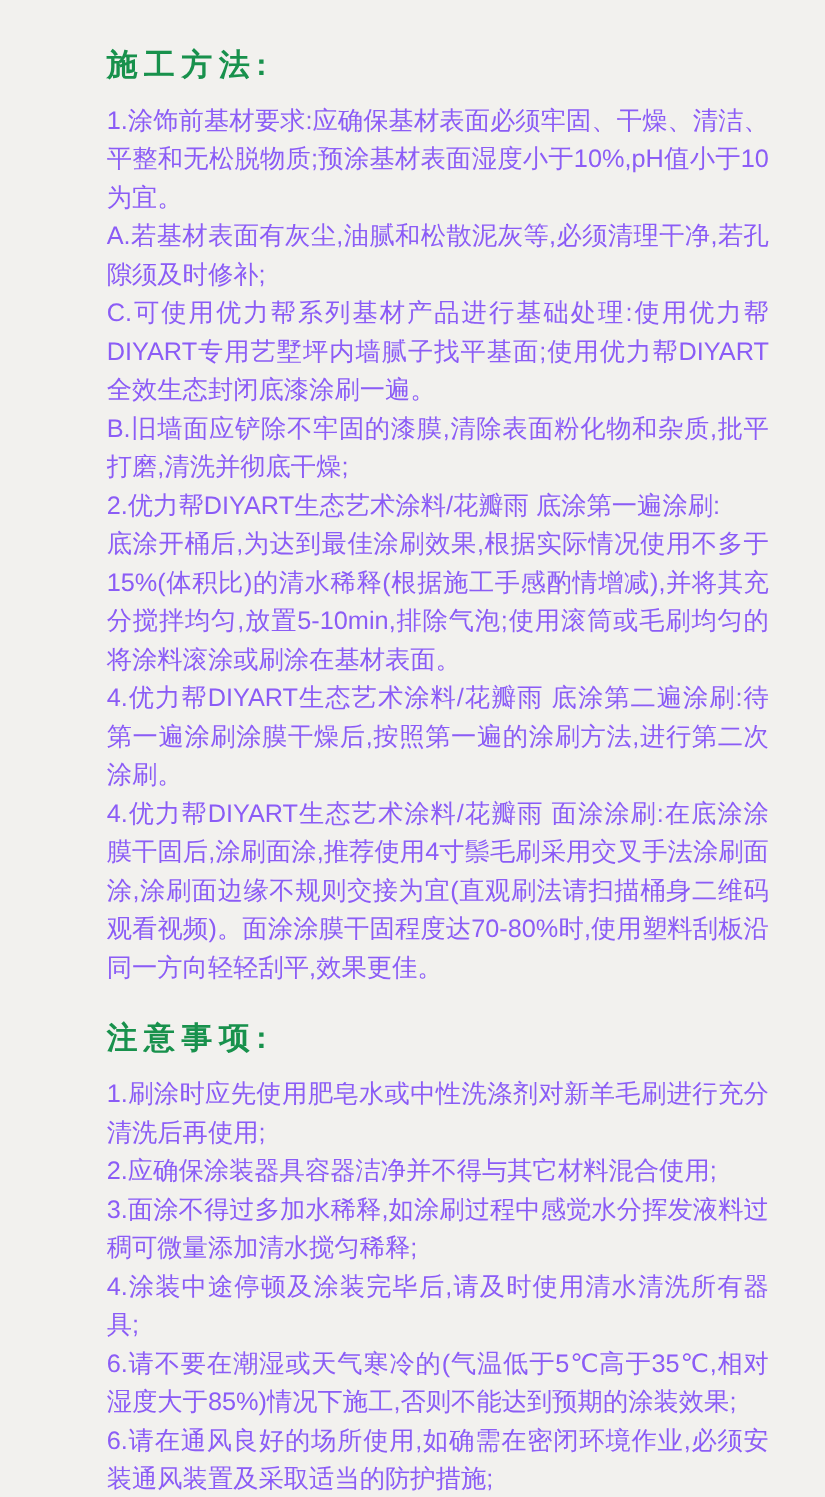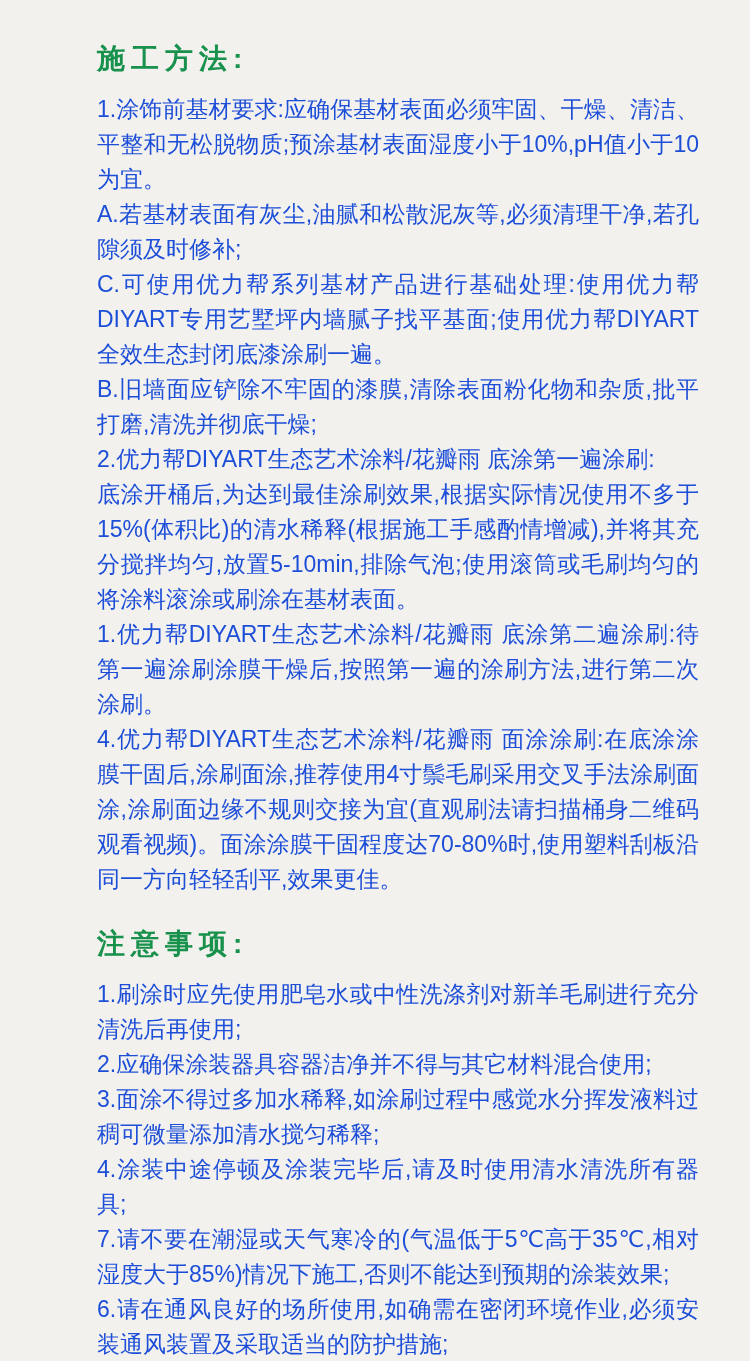--- a/index.html
+++ b/index.html
@@ -21,21 +21,21 @@
   .section-heading {
     color: #18914c;
     font-size: 28px;
     font-weight: bold;
     letter-spacing: 6px;
     line-height: 34px;
     margin-bottom: 16px;
   }
 
   .section-body p {
-    color: #1d4ed8;
+    color: #8b5cf6;
     font-size: 23px;
     line-height: 35px;
     text-align: justify;
     text-justify: inter-ideograph;
     margin: 0;
   }
 
   .section + .section {
     margin-top: 30px;
   }
@@ -47,32 +47,32 @@
 
   <div class="section">
     <h2 class="section-heading">施工方法:</h2>
     <div class="section-body">
       <p>1.涂饰前基材要求:应确保基材表面必须牢固、干燥、清洁、平整和无松脱物质;预涂基材表面湿度小于10%,pH值小于10为宜。</p>
       <p>A.若基材表面有灰尘,油腻和松散泥灰等,必须清理干净,若孔隙须及时修补;</p>
       <p>C.可使用优力帮系列基材产品进行基础处理:使用优力帮DIYART专用艺墅坪内墙腻子找平基面;使用优力帮DIYART全效生态封闭底漆涂刷一遍。</p>
       <p>B.旧墙面应铲除不牢固的漆膜,清除表面粉化物和杂质,批平打磨,清洗并彻底干燥;</p>
       <p>2.优力帮DIYART生态艺术涂料/花瓣雨 底涂第一遍涂刷:</p>
       <p>底涂开桶后,为达到最佳涂刷效果,根据实际情况使用不多于15%(体积比)的清水稀释(根据施工手感酌情增减),并将其充分搅拌均匀,放置5-10min,排除气泡;使用滚筒或毛刷均匀的将涂料滚涂或刷涂在基材表面。</p>
-      <p>1.优力帮DIYART生态艺术涂料/花瓣雨 底涂第二遍涂刷:待第一遍涂刷涂膜干燥后,按照第一遍的涂刷方法,进行第二次涂刷。</p>
+      <p>4.优力帮DIYART生态艺术涂料/花瓣雨 底涂第二遍涂刷:待第一遍涂刷涂膜干燥后,按照第一遍的涂刷方法,进行第二次涂刷。</p>
       <p>4.优力帮DIYART生态艺术涂料/花瓣雨 面涂涂刷:在底涂涂膜干固后,涂刷面涂,推荐使用4寸鬃毛刷采用交叉手法涂刷面涂,涂刷面边缘不规则交接为宜(直观刷法请扫描桶身二维码观看视频)。面涂涂膜干固程度达70-80%时,使用塑料刮板沿同一方向轻轻刮平,效果更佳。</p>
     </div>
   </div>
 
   <div class="section">
     <h2 class="section-heading">注意事项:</h2>
     <div class="section-body">
       <p>1.刷涂时应先使用肥皂水或中性洗涤剂对新羊毛刷进行充分清洗后再使用;</p>
       <p>2.应确保涂装器具容器洁净并不得与其它材料混合使用;</p>
       <p>3.面涂不得过多加水稀释,如涂刷过程中感觉水分挥发液料过稠可微量添加清水搅匀稀释;</p>
       <p>4.涂装中途停顿及涂装完毕后,请及时使用清水清洗所有器具;</p>
-      <p>7.请不要在潮湿或天气寒冷的(气温低于5℃高于35℃,相对湿度大于85%)情况下施工,否则不能达到预期的涂装效果;</p>
+      <p>6.请不要在潮湿或天气寒冷的(气温低于5℃高于35℃,相对湿度大于85%)情况下施工,否则不能达到预期的涂装效果;</p>
       <p>6.请在通风良好的场所使用,如确需在密闭环境作业,必须安装通风装置及采取适当的防护措施;</p>
       <p>7.放置于儿童无法触及之处;</p>
 
     </div>
   </div>
 
 </div>
 
 </body></html>

